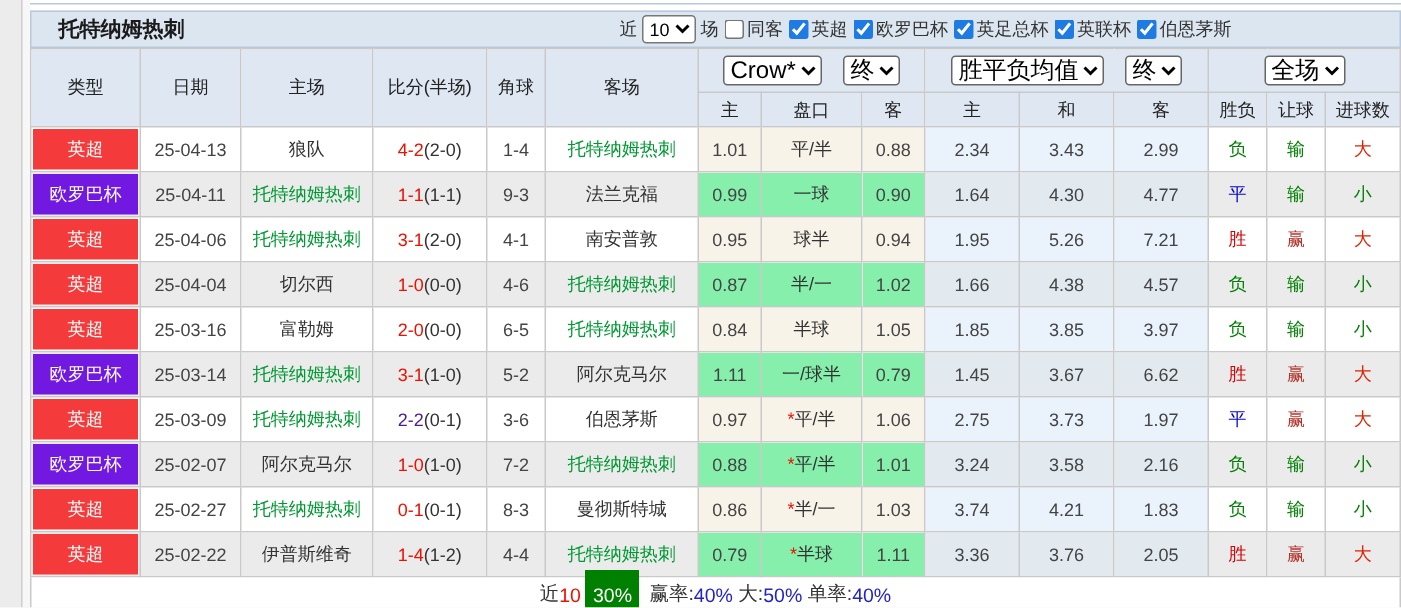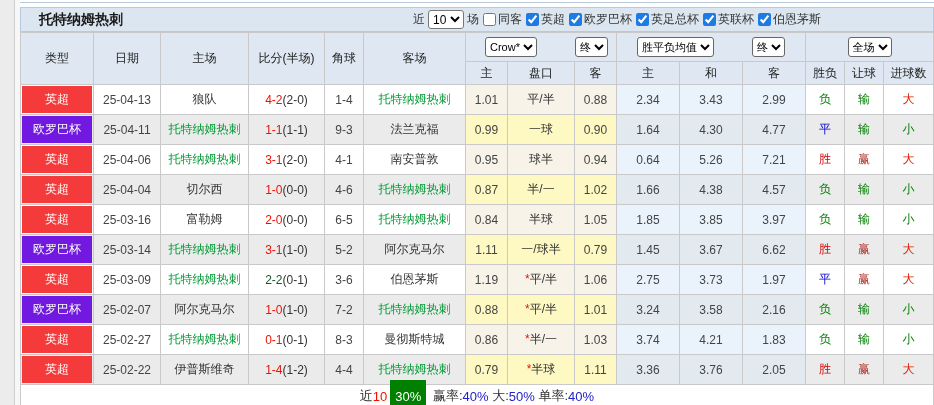--- a/index.html
+++ b/index.html
@@ -12,26 +12,26 @@
   .titlebar .title{font-weight:bold;font-size:14px;color:#1a1a1a;padding-left:18px;}
   .controls{margin-left:auto;display:flex;align-items:center;padding-right:112px;}
   .controls select{font-size:12px;height:19px;margin:0 3px;border:1px solid #777;border-radius:3px;background:#fff;}
   .controls label{display:flex;align-items:center;}
   .controls input[type=checkbox]{width:13px;height:13px;margin:0 2px 0 4px;accent-color:#1e7be4;}
   table{border-collapse:collapse;table-layout:fixed;width:914px;}
   th,td{border:1px solid #c9c9c9;text-align:center;font-size:12px;color:#333;padding:0;white-space:nowrap;overflow:hidden;}
   thead th{background:#dfe8f2;font-weight:normal;color:#222;}
   tr.selrow th{height:28px;}
   tr.subrow th{height:22px;}
-  thead select{font-size:11px;height:20px;border:1px solid #666;border-radius:3px;background:#fff;margin:0 19px;}
+  thead select{font-size:16px;height:20px;border:1px solid #666;border-radius:3px;background:#fff;margin:0 7px;}
   tbody td{height:27px;}
   tbody tr.odd td{background:#ffffff;}
   tbody tr.even td{background:#ebebeb;}
   tbody tr.odd td.ah{background:#f8f3e9;}
-  tbody tr.even td.ah{background:#fef9c3;text-align:center;}
+  tbody tr.even td.ah{background:#86efac;text-align:center;}
   tbody tr.odd td.eu{background:#eaf3fb;}
   tbody tr.even td.eu{background:#e2eaf0;}
   td.lg{padding:1px;}
   td.lg .badge{height:100%;display:flex;align-items:center;justify-content:center;color:#fff;font-size:12px;}
   .num{color:#444;}
   .summary{height:22px;display:flex;align-items:center;justify-content:center;font-size:13px;background:#fff;border:1px solid #c9c9c9;border-top:none;}
   .summary span{white-space:pre;}
   .chip{background:#008000;color:#fff !important;padding:7px 5px;margin:0 3px;display:inline-block;height:19px;line-height:19px;}
 </style>
 </head>
@@ -171,21 +171,21 @@
               <div class="badge" style="background: rgb(244, 58, 58);">英超</div>
             </td>
         <td class="num">25-04-06</td>
         <td style="color: rgb(0, 153, 51);">托特纳姆热刺</td>
         <td><span style="color: rgb(238, 17, 0);">3-1</span><span style="color:#333">(2-0)</span></td>
         <td class="num">4-1</td>
         <td>南安普敦</td>
         <td class="ah num">0.95</td>
         <td class="ah">球半</td>
         <td class="ah num">0.94</td>
-        <td class="eu num">0.64</td>
+        <td class="eu num">1.95</td>
         <td class="eu num">5.26</td>
         <td class="eu num">7.21</td>
         <td style="color: rgb(212, 0, 0);">胜</td>
         <td style="color: rgb(176, 52, 44);">赢</td>
         <td style="color: rgb(224, 34, 0);">大</td>
       </tr>
           <tr class="even">
         <td class="lg">
               <div class="badge" style="background: rgb(244, 58, 58);">英超</div>
             </td>
@@ -241,24 +241,24 @@
         <td style="color: rgb(212, 0, 0);">胜</td>
         <td style="color: rgb(176, 52, 44);">赢</td>
         <td style="color: rgb(224, 34, 0);">大</td>
       </tr>
           <tr class="odd">
         <td class="lg">
               <div class="badge" style="background: rgb(244, 58, 58);">英超</div>
             </td>
         <td class="num">25-03-09</td>
         <td style="color: rgb(0, 153, 51);">托特纳姆热刺</td>
-        <td><span style="color: #14532d;">2-2</span><span style="color:#333">(0-1)</span></td>
+        <td><span style="color: #4c1d95;">2-2</span><span style="color:#333">(0-1)</span></td>
         <td class="num">3-6</td>
         <td>伯恩茅斯</td>
-        <td class="ah num">1.19</td>
+        <td class="ah num">0.97</td>
         <td class="ah"><span style="color: rgb(238, 17, 0);">*</span>平/半</td>
         <td class="ah num">1.06</td>
         <td class="eu num">2.75</td>
         <td class="eu num">3.73</td>
         <td class="eu num">1.97</td>
         <td style="color: rgb(0, 0, 204);">平</td>
         <td style="color: rgb(176, 52, 44);">赢</td>
         <td style="color: rgb(224, 34, 0);">大</td>
       </tr>
           <tr class="even">

